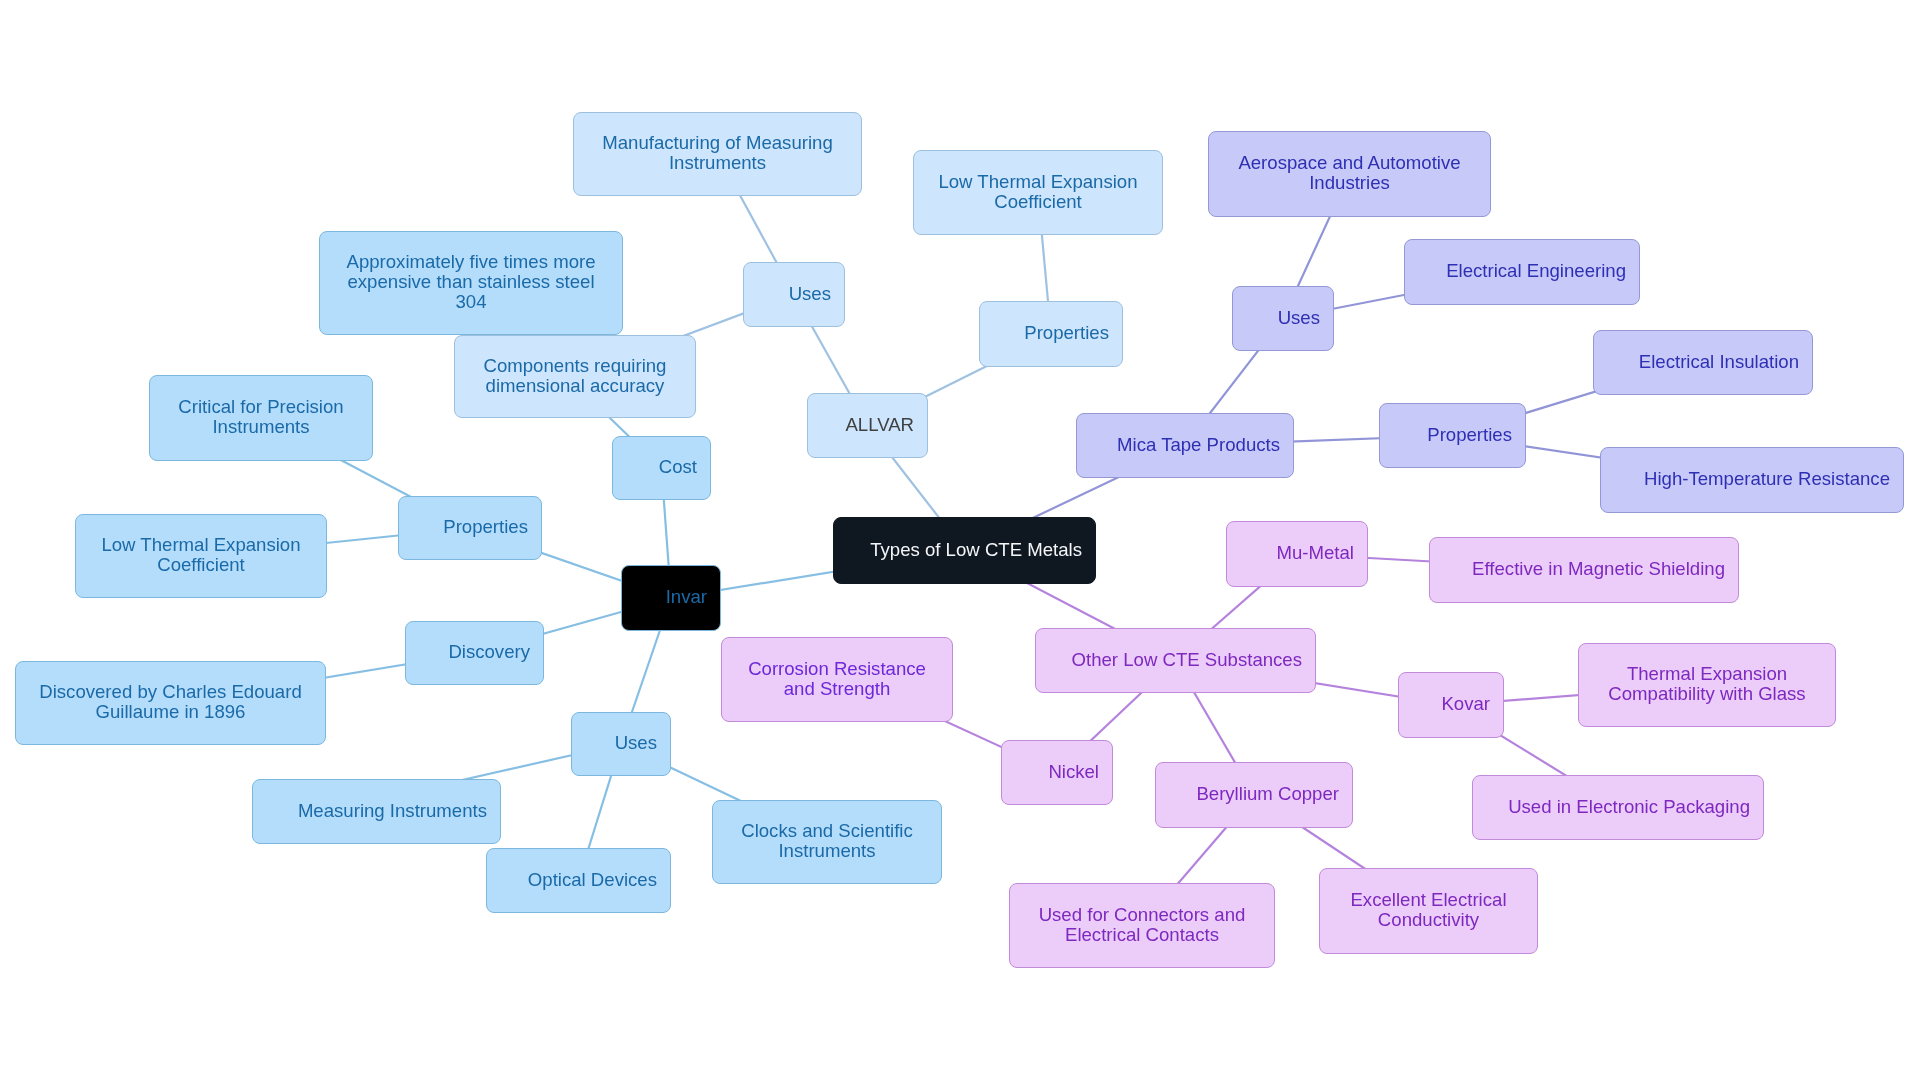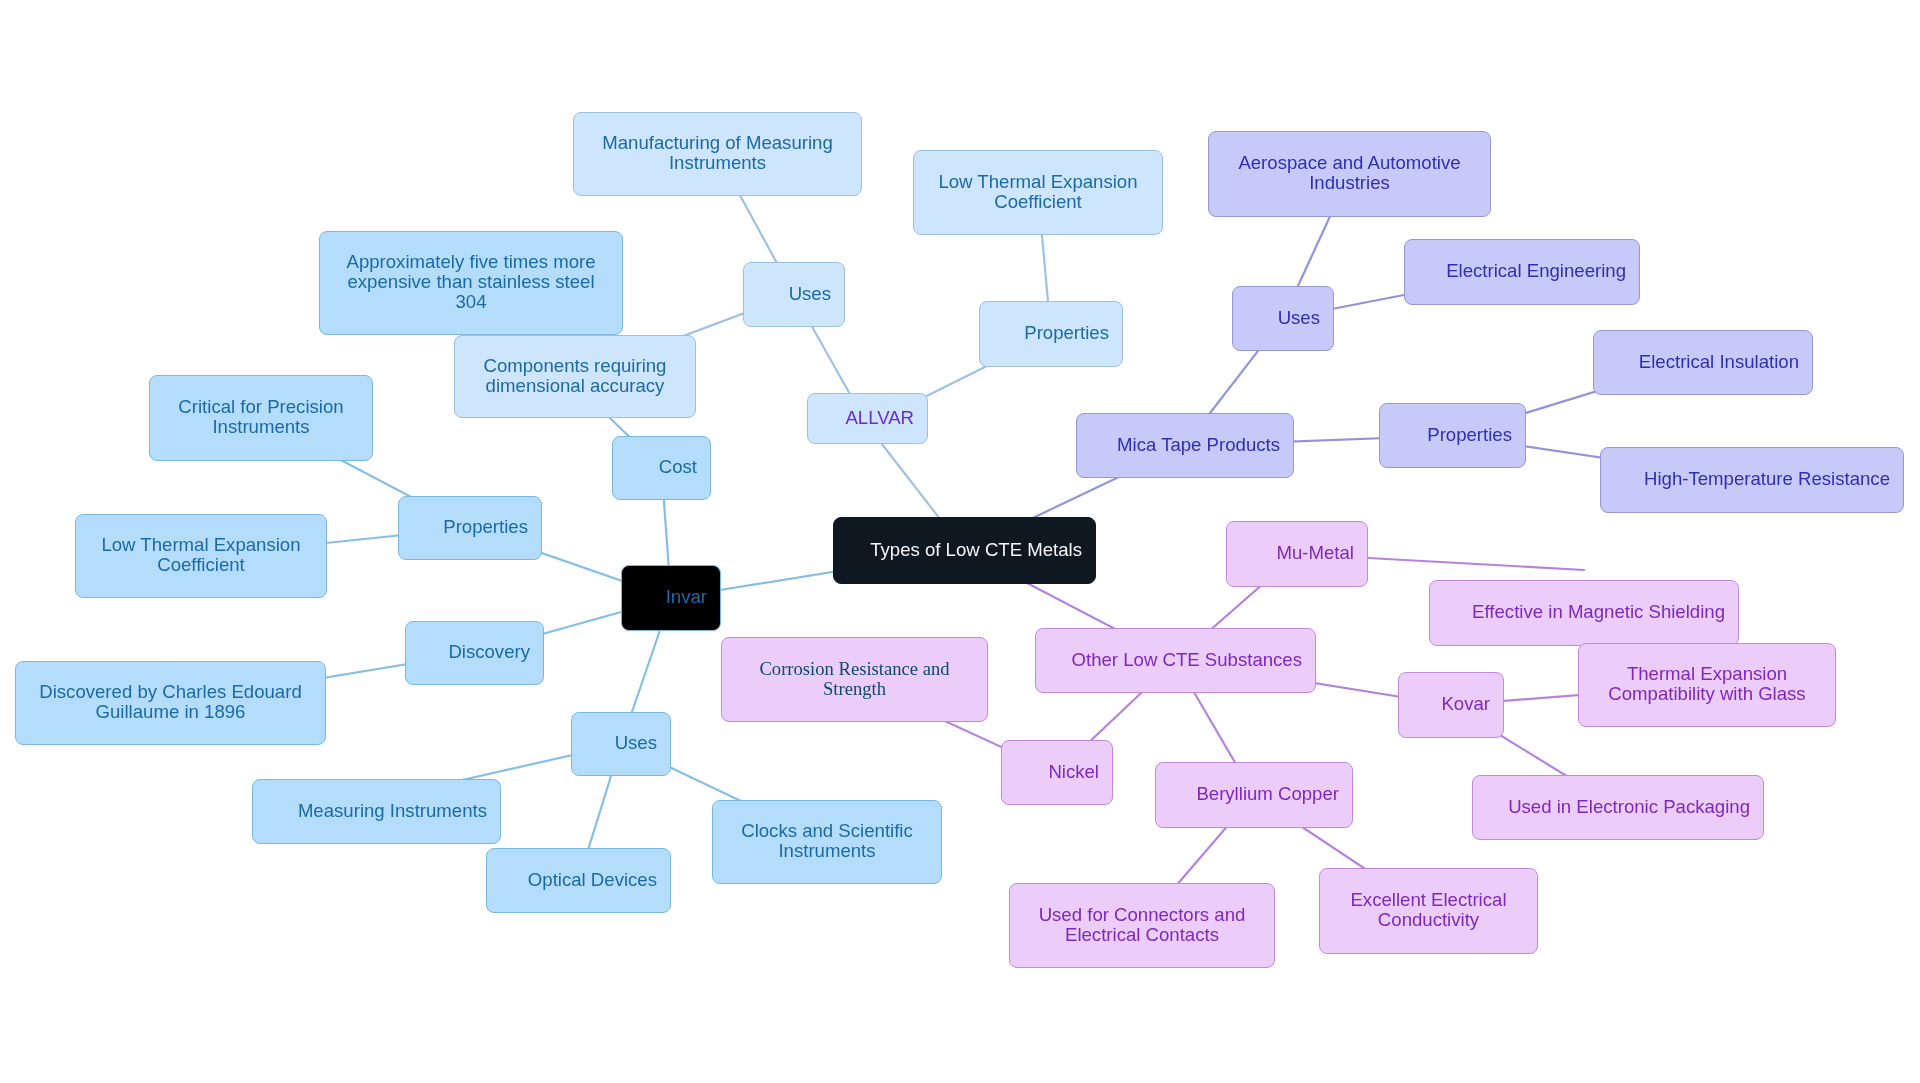--- a/index.html
+++ b/index.html
@@ -92,21 +92,21 @@
     </div>
     <div class="mm-node" style="left: 252px; top: 767px; width: 249px; height: 65px; background: rgb(180, 221, 252); border-color: rgb(124, 184, 221); color: rgb(27, 106, 168); margin-top: 12px;">
       <span class="mm-label">Measuring Instruments</span>
     </div>
     <div class="mm-node" style="left: 486px; top: 848px; width: 185px; height: 65px; background: rgb(180, 221, 252); border-color: rgb(124, 184, 221); color: rgb(27, 106, 168);">
       <span class="mm-label">Optical Devices</span>
     </div>
     <div class="mm-node" style="left: 712px; top: 800px; width: 230px; height: 84px; background: rgb(180, 221, 252); border-color: rgb(124, 184, 221); color: rgb(27, 106, 168);">
       <span class="mm-label">Clocks and Scientific Instruments</span>
     </div>
-    <div class="mm-node" style="left: 807px; top: 393px; width: 121px; height: 51px; background: rgb(205, 229, 253); border-color: rgb(156, 192, 222); color: #6d28d9;">
+    <div class="mm-node" style="left: 807px; top: 393px; width: 121px; height: 65px; background: rgb(205, 229, 253); border-color: rgb(156, 192, 222); color: #404040;">
       <span class="mm-label">ALLVAR</span>
     </div>
     <div class="mm-node" style="left: 743px; top: 262px; width: 102px; height: 65px; background: rgb(205, 229, 253); border-color: rgb(156, 192, 222); color: rgb(27, 106, 168);">
       <span class="mm-label">Uses</span>
     </div>
     <div class="mm-node" style="left: 573px; top: 112px; width: 289px; height: 84px; background: rgb(205, 229, 253); border-color: rgb(156, 192, 222); color: rgb(27, 106, 168);">
       <span class="mm-label">Manufacturing of Measuring Instruments</span>
     </div>
     <div class="mm-node" style="left: 454px; top: 335px; width: 242px; height: 83px; background: rgb(205, 229, 253); border-color: rgb(156, 192, 222); color: rgb(27, 106, 168);">
       <span class="mm-label">Components requiring dimensional accuracy</span>
@@ -137,27 +137,27 @@
     </div>
     <div class="mm-node" style="left: 1600px; top: 447px; width: 304px; height: 66px; background: rgb(199, 202, 249); border-color: rgb(148, 152, 212); color: rgb(47, 47, 180);">
       <span class="mm-label">High-Temperature Resistance</span>
     </div>
     <div class="mm-node" style="left: 1035px; top: 628px; width: 281px; height: 65px; background: rgb(236, 205, 249); border-color: rgb(194, 138, 218); color: rgb(125, 40, 191);">
       <span class="mm-label">Other Low CTE Substances</span>
     </div>
     <div class="mm-node" style="left: 1226px; top: 521px; width: 142px; height: 66px; background: rgb(236, 205, 249); border-color: rgb(194, 138, 218); color: rgb(125, 40, 191);">
       <span class="mm-label">Mu-Metal</span>
     </div>
-    <div class="mm-node" style="left: 1429px; top: 537px; width: 310px; height: 66px; background: rgb(236, 205, 249); border-color: rgb(194, 138, 218); color: rgb(125, 40, 191); margin-top: 43px;">
+    <div class="mm-node" style="left: 1429px; top: 537px; width: 310px; height: 66px; background: rgb(236, 205, 249); border-color: rgb(194, 138, 218); color: rgb(125, 40, 191);">
       <span class="mm-label">Effective in Magnetic Shielding</span>
     </div>
     <div class="mm-node" style="left: 1001px; top: 740px; width: 112px; height: 65px; background: rgb(236, 205, 249); border-color: rgb(194, 138, 218); color: rgb(125, 40, 191);">
       <span class="mm-label">Nickel</span>
     </div>
-    <div class="mm-node" style="left: 721px; top: 637px; width: 267px; height: 85px; background: rgb(236, 205, 249); border-color: rgb(194, 138, 218); color: #0c4a6e; font-family: Liberation Serif, serif;">
+    <div class="mm-node" style="left: 721px; top: 637px; width: 232px; height: 85px; background: rgb(236, 205, 249); border-color: rgb(194, 138, 218); color: #6d28d9;">
       <span class="mm-label">Corrosion Resistance and Strength</span>
     </div>
     <div class="mm-node" style="left: 1398px; top: 672px; width: 106px; height: 66px; background: rgb(236, 205, 249); border-color: rgb(194, 138, 218); color: rgb(125, 40, 191);">
       <span class="mm-label">Kovar</span>
     </div>
     <div class="mm-node" style="left: 1578px; top: 643px; width: 258px; height: 84px; background: rgb(236, 205, 249); border-color: rgb(194, 138, 218); color: rgb(125, 40, 191);">
       <span class="mm-label">Thermal Expansion Compatibility with Glass</span>
     </div>
     <div class="mm-node" style="left: 1472px; top: 775px; width: 292px; height: 65px; background: rgb(236, 205, 249); border-color: rgb(194, 138, 218); color: rgb(125, 40, 191);">
       <span class="mm-label">Used in Electronic Packaging</span>

